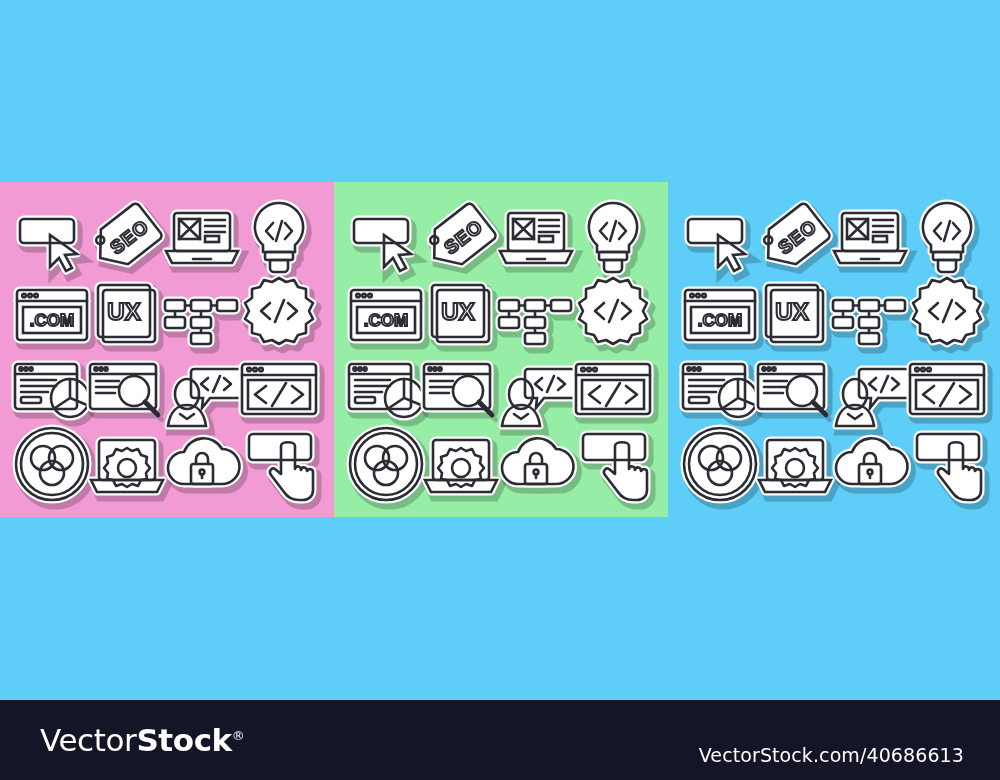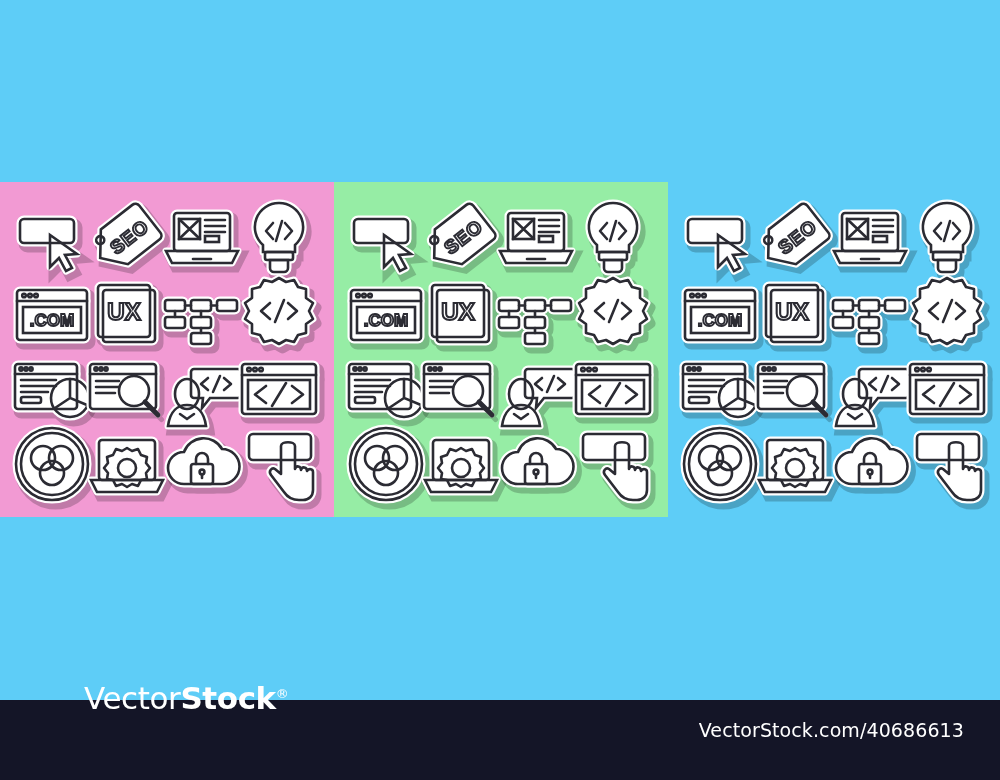--- a/index.html
+++ b/index.html
@@ -15,25 +15,25 @@
   .panel{position:absolute;top:182px;height:335px;}
   #panel-pink{left:0px;width:334px;background:#f29ad3;}
   #panel-green{left:334px;width:334px;background:#96eda5;}
   #panel-blue{left:668px;width:332px;background:#5ecdf7;}
   .icon-wrap{position:absolute;left:0;top:0;width:84px;height:84px;}
   .icon-wrap svg{position:absolute;left:0;top:0;width:84px;height:84px;overflow:visible;}
   .sh{opacity:.20;}
 
   
   #wm-bar{position:absolute;left:0;top:700px;width:1000px;height:80px;background:#141527;}
-  #wm-logo{position:absolute;left:40px;top:680px;font-size:31px;color:#ffffff;letter-spacing:-.4px;
-           font-family:"DejaVu Sans", sans-serif;margin-left:44px;}
+  #wm-logo{position:absolute;left:40px;top:722px;font-size:31px;color:#ffffff;letter-spacing:-.4px;
+           font-family:"DejaVu Sans", sans-serif;}
   #wm-logo .b{font-weight:700;}
   #wm-logo .reg{font-size:13px;vertical-align:super;font-weight:400;}
-  #wm-url{position:absolute;right:36px;top:719px;font-size:19px;color:#ffffff;letter-spacing:.1px;
+  #wm-url{position:absolute;right:36px;top:744px;font-size:19px;color:#ffffff;letter-spacing:.1px;
           font-family:"DejaVu Sans", sans-serif;}
 </style>
 </head>
 <body>
 
 <div id="stage">
 
   <div class="panel" id="panel-pink"></div>
   <div class="panel" id="panel-green"></div>
   <div class="panel" id="panel-blue"></div>

